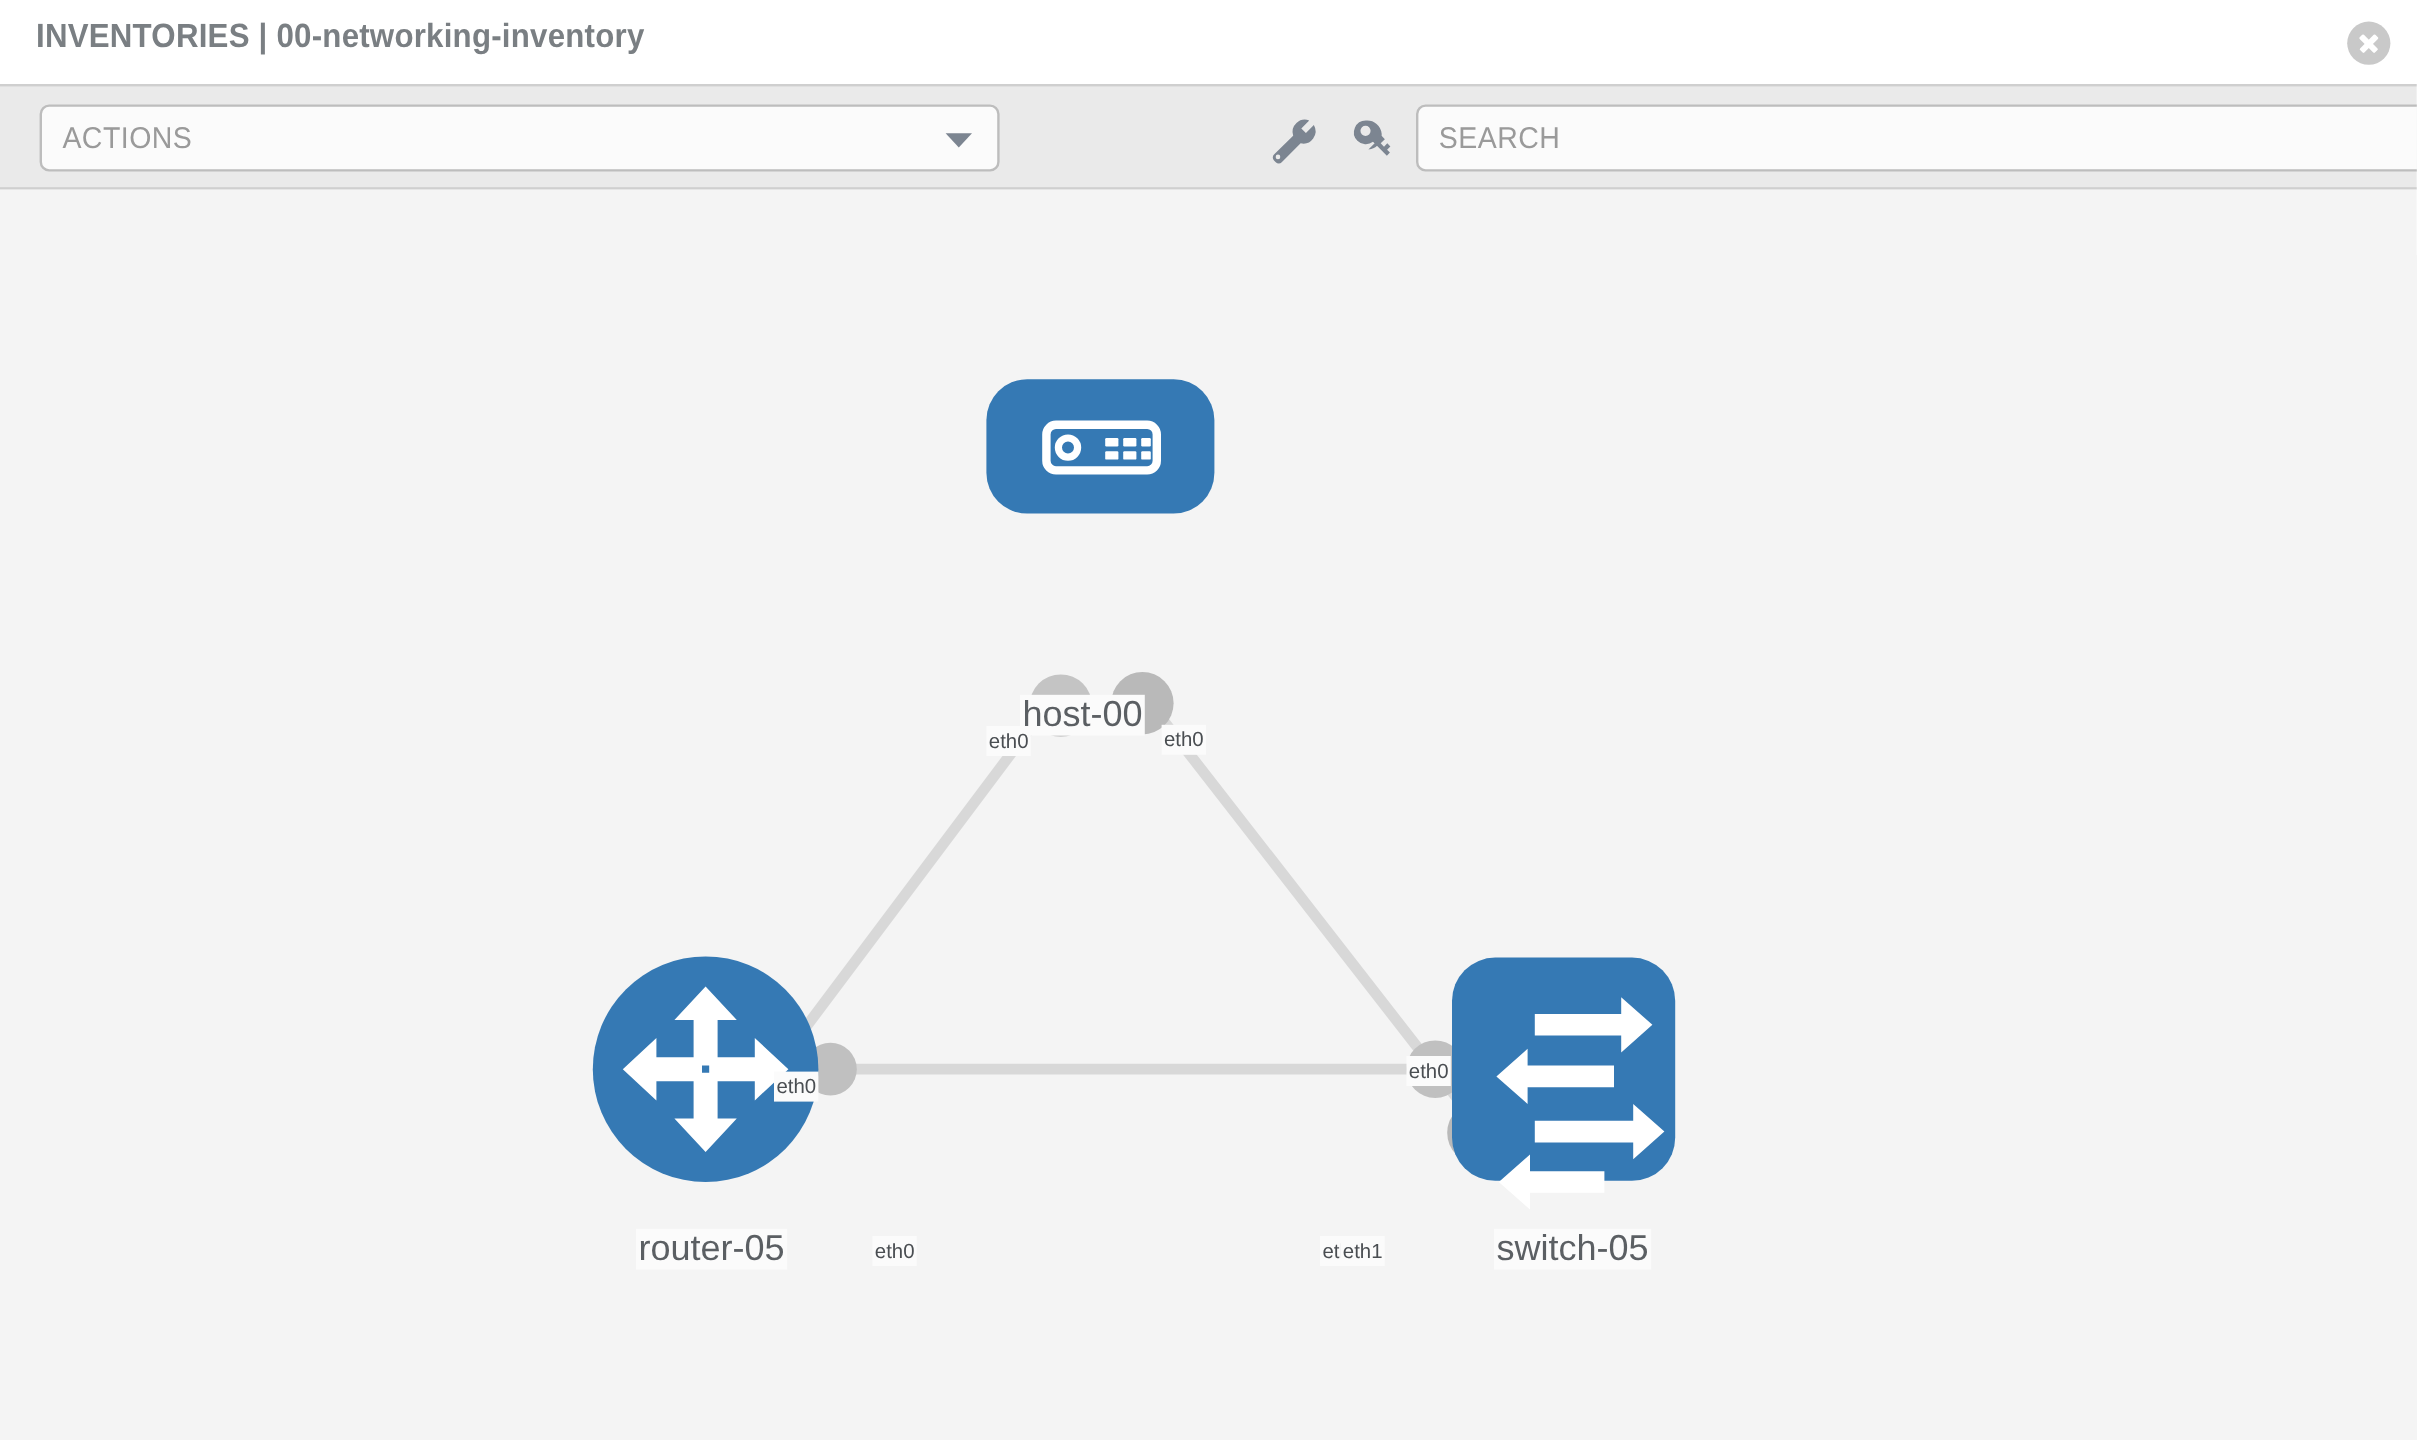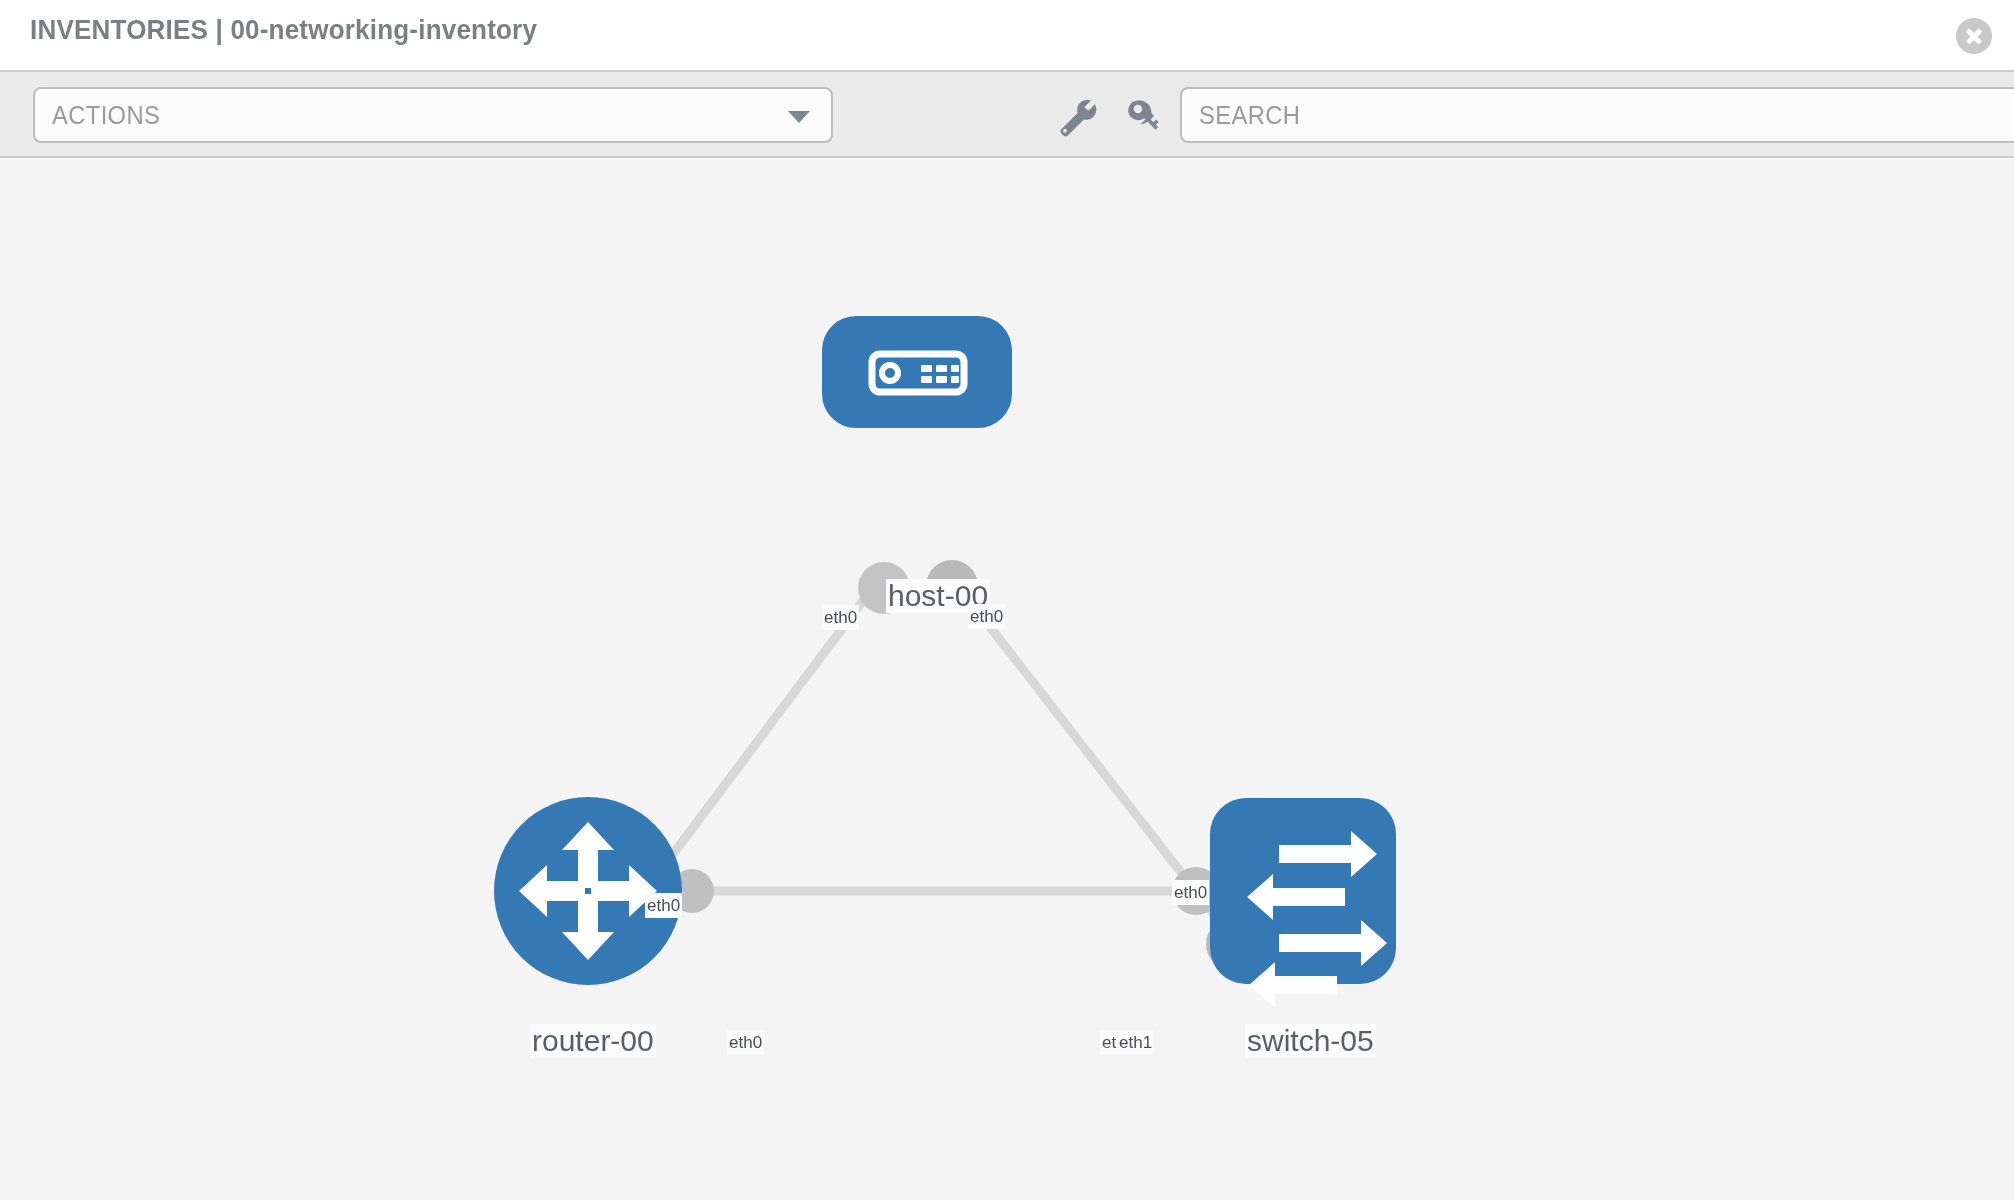--- a/index.html
+++ b/index.html
@@ -307,22 +307,22 @@
 
           <path d="M1345 730 h-72 v-14 l-26 23 26 23 v-14 h72 z"></path>
 
           <path d="M1279 776 h82 v-14 l26 23 -26 23 v-14 h-82 z"></path>
 
           <path d="M1337 818 h-62 v-14 l-26 23 26 23 v-14 h62 z"></path>
         </g>
       </g>
     </svg>
 
-    <div class="node-label" style="left:886px; top:421px;text-align:right;">host-00</div>
-    <div class="node-label" style="left:530px; top:1026px; top:866px;">router-00</div>
+    <div class="node-label" style="left:850px; top:421px;text-align:right;">host-00</div>
+    <div class="node-label" style="left:530px; top:1026px; top:866px;">router-05</div>
     <div class="node-label" style="left:1245px; top:866px;">switch-05</div>
 
     <div class="edge-label" style="left:822px; top:447px;">eth0</div>
     <div class="edge-label" style="left:968px; top:446px;">eth0</div>
     <div class="edge-label" style="left:645px; top:735px;">eth0</div>
     <div class="edge-label" style="left:1172px; top:722px;">eth0</div>
     <div class="edge-label" style="left:727px; top:872px;">eth0</div>
     <div class="edge-label" style="left:1100px; top:872px;">eth1</div>
     <div class="edge-label" style="left:1117px; top:872px;">eth1</div>
 

